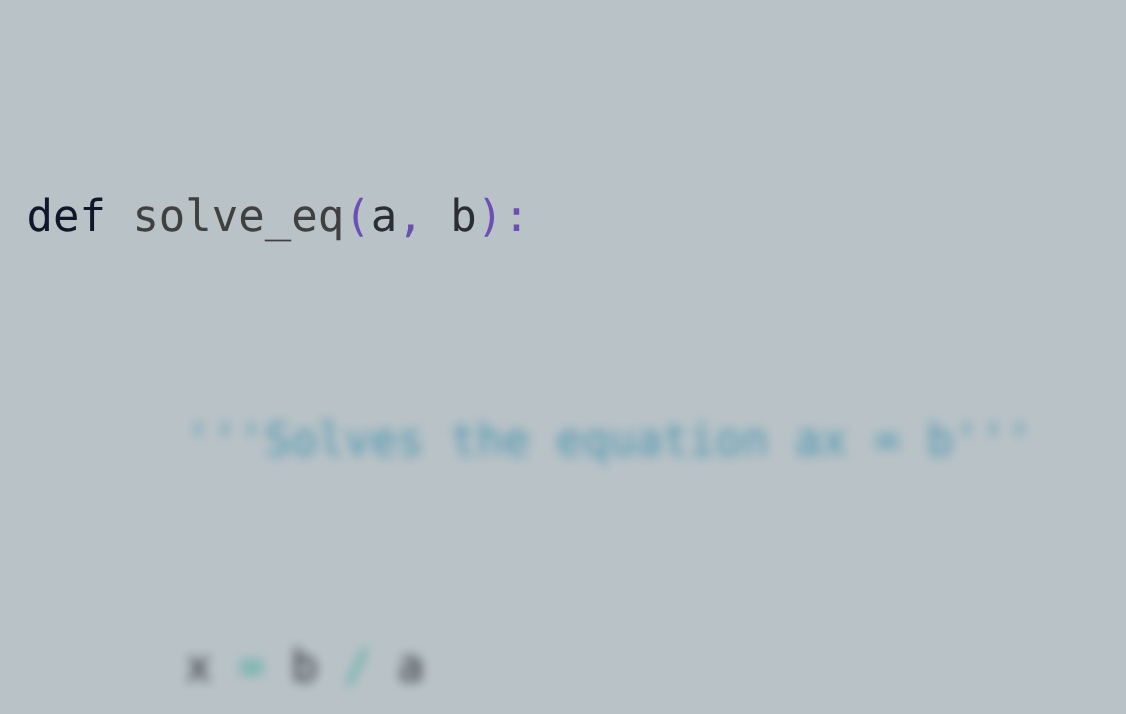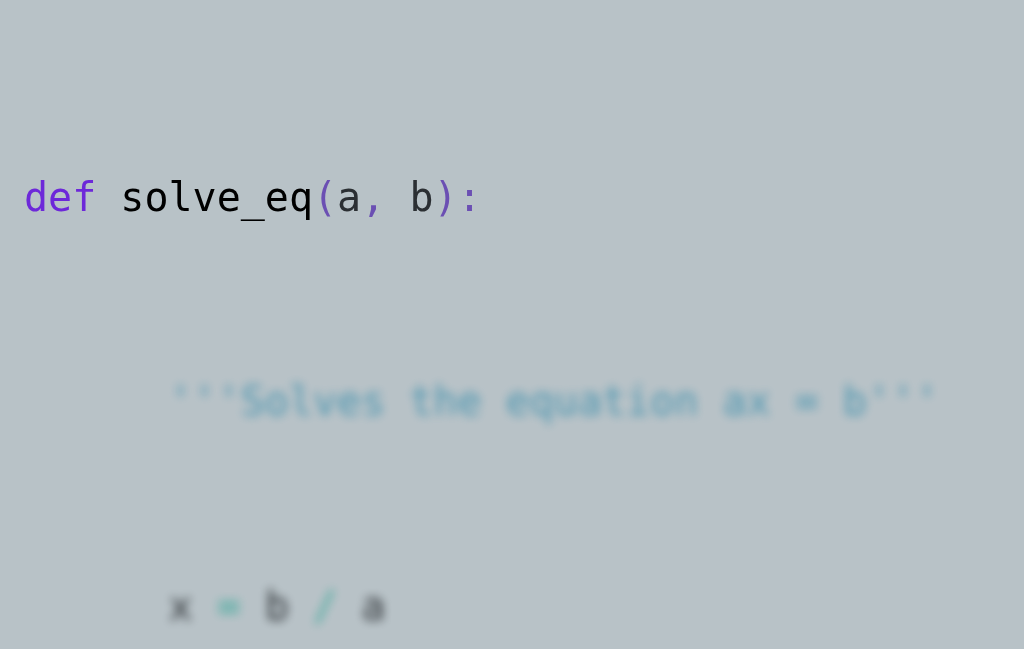--- a/index.html
+++ b/index.html
@@ -14,22 +14,22 @@
       padding: 18px 0 0 0;
       font-size: 40px;
       line-height: 1.28;
       white-space: pre;
     }
     .line { padding-left: 24px; }
     .blurred {
       filter: blur(5px);
       opacity: 0.95;
     }
-    .kw    { color: #6d28d9; margin-top: 44px; }         
-    .fn    { color: #000000; text-align: right; }         
+    .kw    { color: #0f172a; margin-top: 44px; }         
+    .fn    { color: #404040; text-align: right; }         
     .par   { color: #6b4fb3; }         
     .ident { color: #2b2f33; }         
     .op    { color: #3aa89a; }         
     .doc   { color: #4a95b0; }         
   </style>
 </head>
 <body>
 
 <div class="editor">
 

